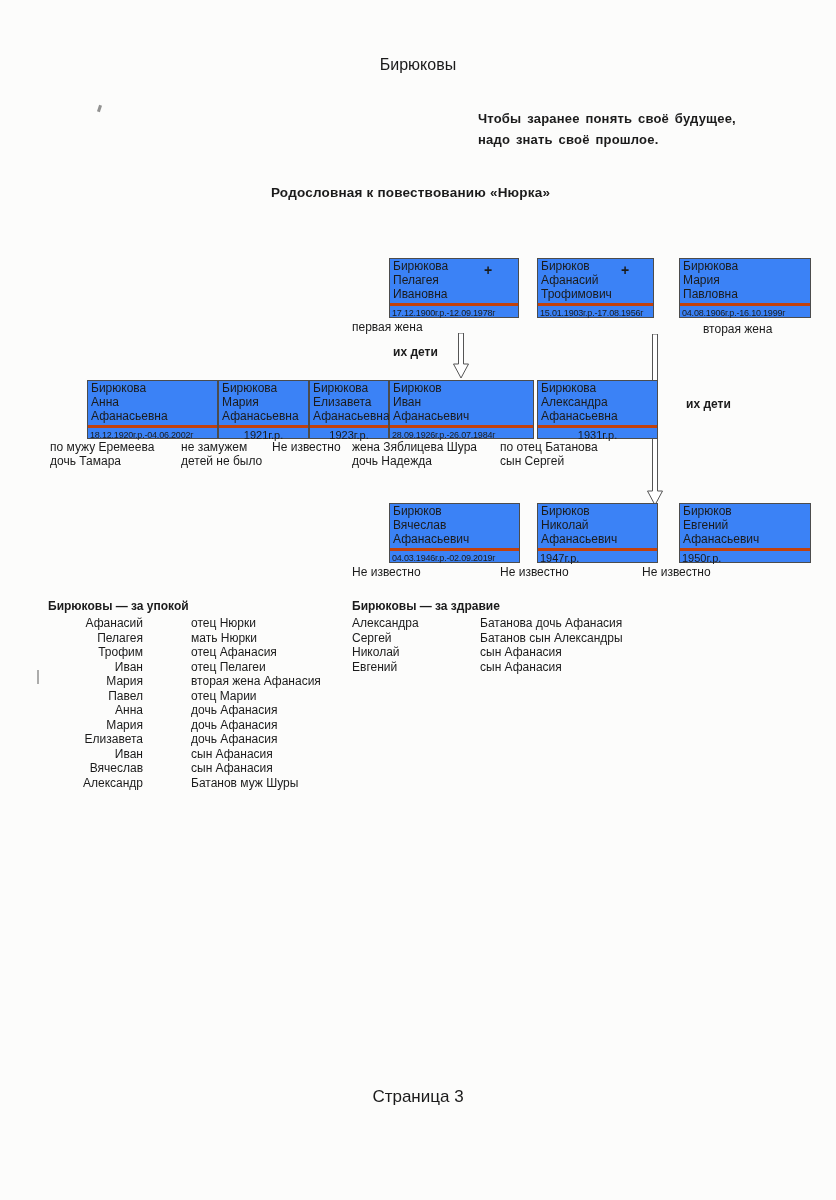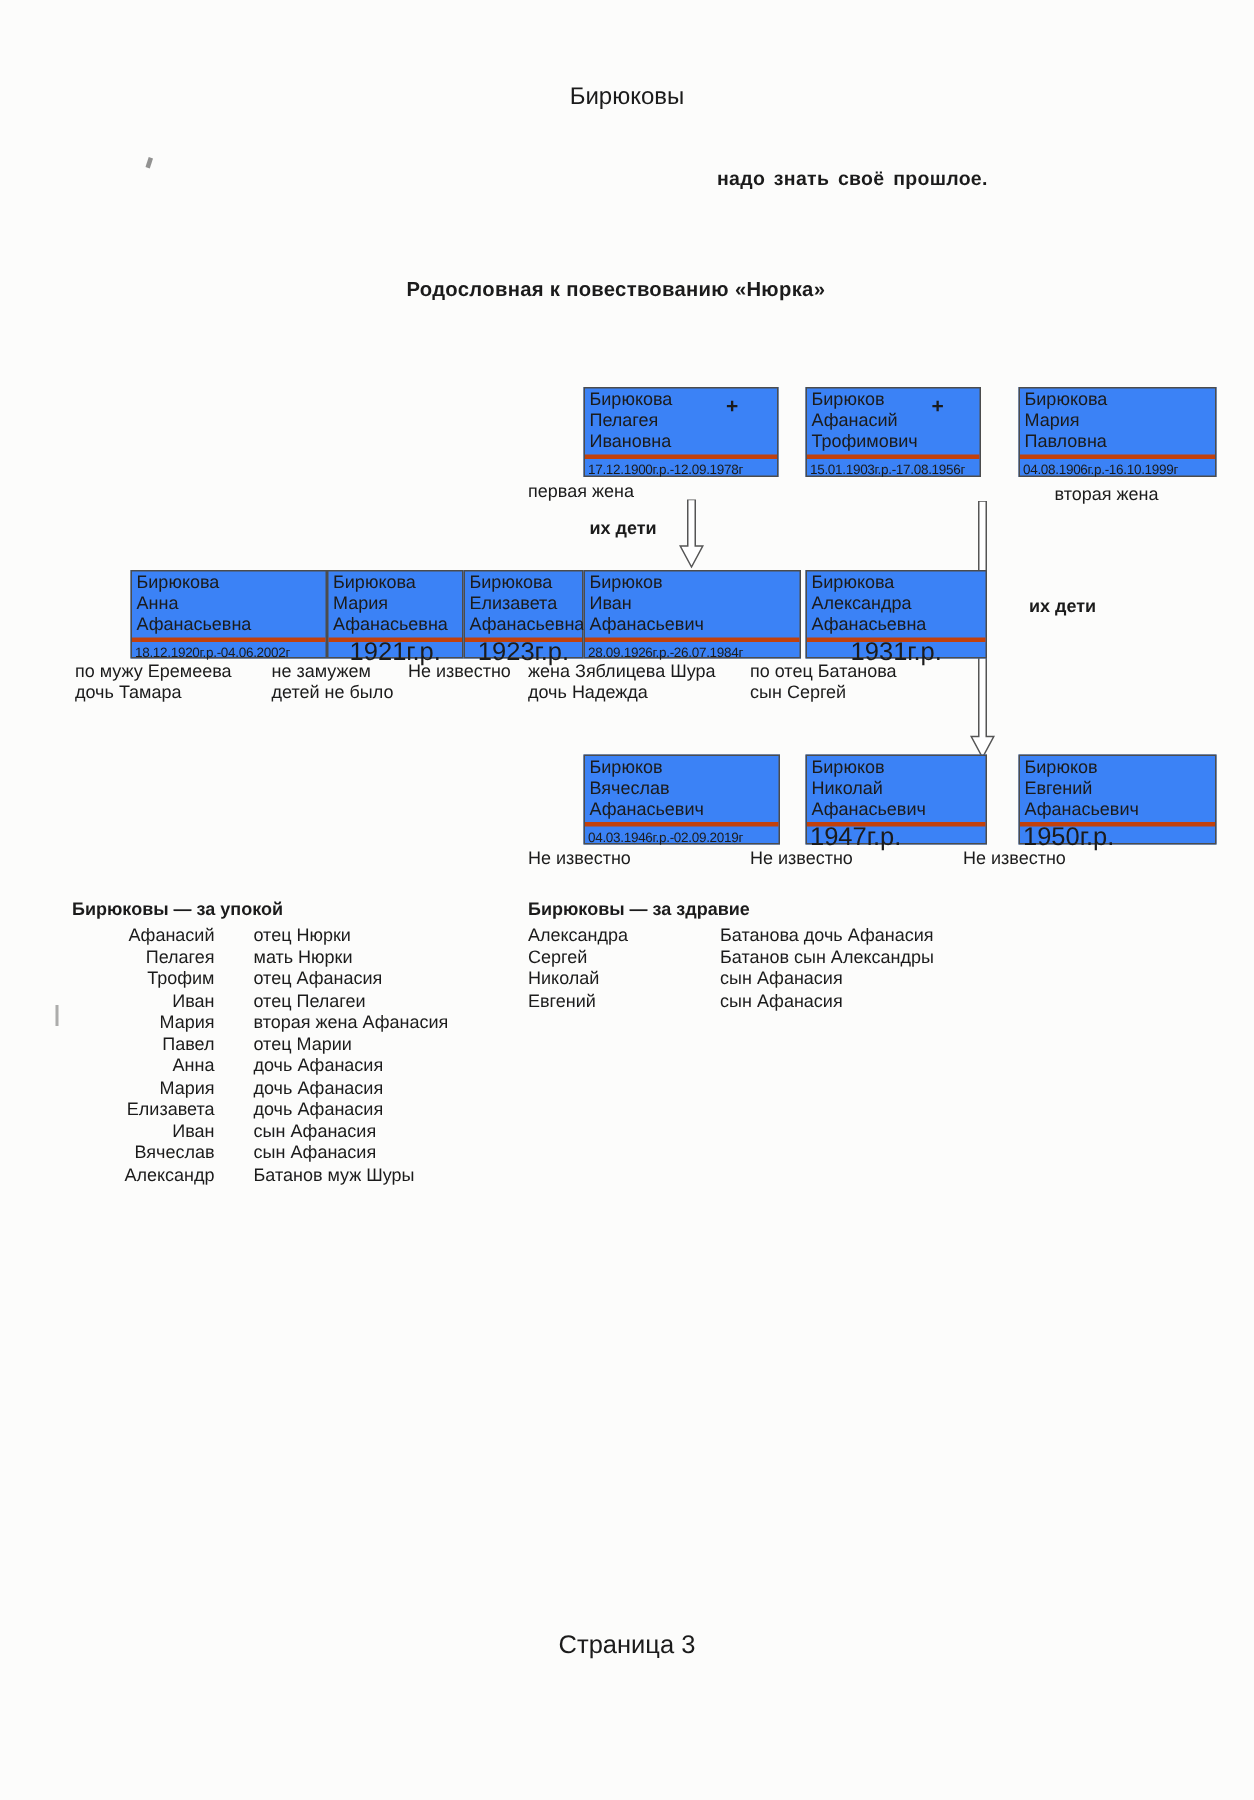--- a/index.html
+++ b/index.html
@@ -17,45 +17,46 @@
   .doc-title { font-weight:bold; font-size:13.5px; letter-spacing:.2px; white-space:nowrap; }
   .pbox {
     position:absolute; border:1px solid #4c4c4c; background:#3b82f6;
     padding:0 3px 0 3px; overflow:visible;margin-left:40px;
   }
   .pline { font-size:12px; line-height:14px; white-space:nowrap; }
   .pdates {
     font-size:9px; letter-spacing:-0.2px; line-height:12px; white-space:nowrap;
     border-top:3px solid #c2410c; margin:2px -3px 0 -3px; padding:1px 2px 0 2px;
   }
-  .pdates.short { font-size:17px; letter-spacing:0; }
+  .pdates.short { font-size:11px; letter-spacing:0; }
   .pdates.center { text-align:center; }
   .plus { position:absolute; font-size:14px; font-weight:bold; }
   .note { position:absolute; font-size:12px; line-height:14px; white-space:nowrap; }
   .lbl { position:absolute; font-size:12px; white-space:nowrap;font-weight:bold; }
   .list-heading { position:absolute; font-weight:bold; font-size:12px; white-space:nowrap; }
   .list { position:absolute; }
   .listrow { display:flex; font-size:12px; line-height:14.5px; white-space:nowrap; }
   .ln-right { width:95px; text-align:right; }
-  .ld-left { margin-left:26px; }
+  .ld-left { margin-left:48px; }
   .ln-left { width:128px; }
   .artifact { position:absolute; background:#777; }
   svg { display:block; }
 </style>
 </head>
 <body>
 
 <div class="page">
 
   <div class="artifact" style="left:98px;top:105px;width:3px;height:7px;transform:rotate(18deg);opacity:.8"></div>
   <div class="artifact" style="left:37px;top:670px;width:2px;height:14px;opacity:.6"></div>
 
   <div class="abs center-line hdr" style="top:56px">Бирюковы</div>
 
   <div class="abs" style="left:478px;top:108px">
+    <div class="epigraph">Чтобы заранее понять своё будущее,</div>
     <div class="epigraph">надо знать своё прошлое.</div>
   </div>
 
   <div class="abs doc-title" style="left:271px;top:185px">Родословная к повествованию «Нюрка»</div>
 
   <div class="pbox" style="left:349px;top:258px;width:130px;height:60px">
     <div class="pline">Бирюкова</div>
     <div class="pline">Пелагея</div>
     <div class="pline">Ивановна</div>
     <div class="pdates">17.12.1900г.р.-12.09.1978г</div>

